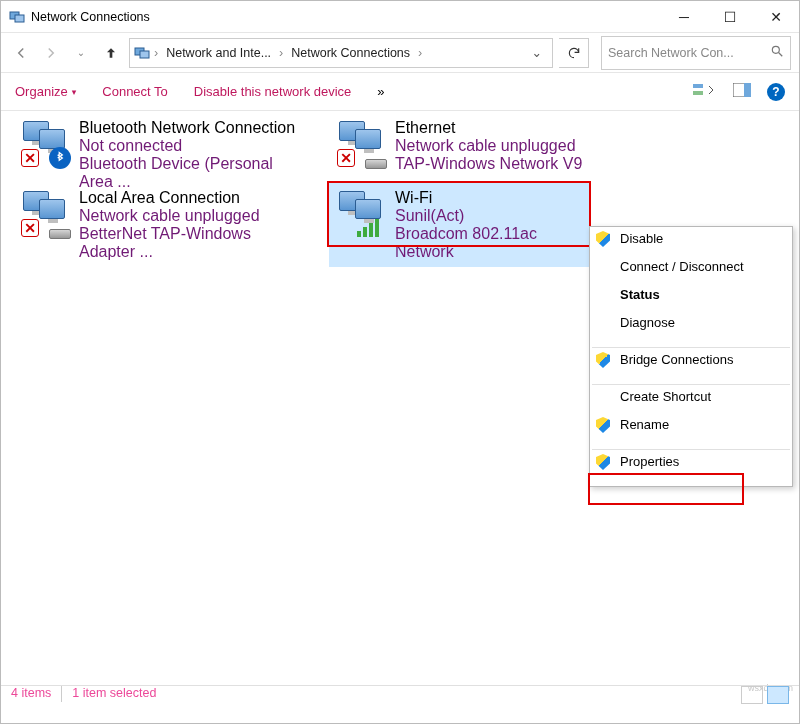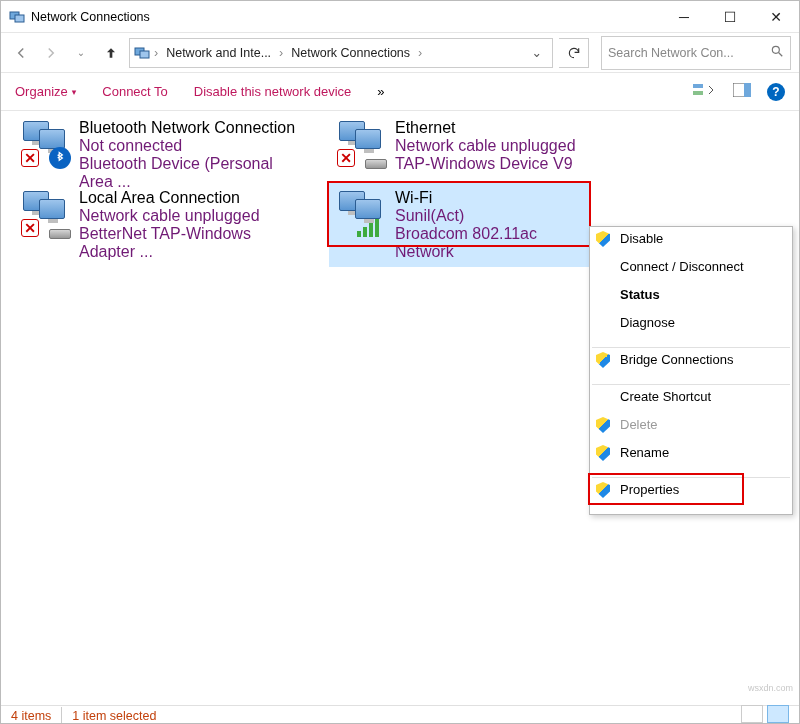--- a/index.html
+++ b/index.html
@@ -58,21 +58,21 @@
   .ctxitem.disabled { color:#9a9a9a; }
   .ctxitem.bold { font-weight:600; }
   .ctxsep { height:1px; background:#e0e0e0; margin:4px 2px; }
   .shield { position:absolute; left:6px; width:14px; height:16px; }
   .shield::before { content:""; position:absolute; inset:0; background:linear-gradient(135deg,#fdd835 50%,#1e88e5 50%); clip-path: polygon(50% 0,100% 18%,100% 60%,50% 100%,0 60%,0 18%); }
   .ctx-highlight { border:2px solid #e00000; position:absolute; left:-2px; width:156px; }
 
   .select-extend { position:absolute; left:588px; top:198px; width:48px; height:64px; background:#cde8ff; }
 
   
-  .statusbar { position:absolute; left:0; right:0; bottom:0; height:18px; border-top:1px solid #e0e0e0; display:flex; align-items:flex-end; font-size:12.5px; color:#c2410c; padding:0 10px; gap:10px;}
+  .statusbar { position:absolute; left:0; right:0; bottom:0; height:38px; border-top:1px solid #e0e0e0; display:flex; align-items:flex-start; font-size:12.5px; color:#ec4899; padding:0 10px; gap:10px;}
   .statusbar .divider { width:1px; height:16px; background:#ccc; }
   .statusbar .viewbtns { margin-left:auto; display:flex; gap:4px; }
   .viewbtn { width:22px; height:18px; border:1px solid #ccc; }
   .viewbtn.active { background:#cde8ff; border-color:#7ab7e8; }
 
   .watermark { position:absolute; right:6px; bottom:30px; font-size:9px; color:#c8c8c8; }
 
   .mini-icon { width:16px; height:16px; }
 </style>
 </head>
@@ -188,21 +188,21 @@
     <div class="item" style="top:2px; left:328px;">
       <div class="icon">
         <div class="mon left"></div>
           <div class="mon right"></div>
         <div class="xbadge">✕</div>
         <div class="cablebadge"></div>
       </div>
       <div class="texts">
         <span class="name">Ethernet</span>
         <span class="sub">Network cable unplugged</span>
-        <span class="sub">TAP-Windows Device V9</span>
+        <span class="sub">TAP-Windows Network V9</span>
       </div>
     </div>
 
     <div class="item" style="top:72px; left:12px;">
       <div class="icon">
         <div class="mon left"></div>
           <div class="mon right"></div>
         <div class="xbadge">✕</div>
         <div class="cablebadge"></div>
       </div>
@@ -244,24 +244,20 @@
     <div class="ctxitem">Connect / Disconnect</div>
     <div class="ctxitem bold">Status</div>
     <div class="ctxitem">Diagnose</div>
     <div class="ctxsep"></div>
     <div class="ctxitem">
         <span class="shield"></span>
         <span>Bridge Connections</span>
       </div>
     <div class="ctxsep"></div>
     <div class="ctxitem">Create Shortcut</div>
-    <div class="ctxitem disabled">
-        <span class="shield"></span>
-        <span>Delete</span>
-      </div>
     <div class="ctxitem">
         <span class="shield"></span>
         <span>Rename</span>
       </div>
     <div class="ctxsep"></div>
     <div class="ctxitem">
         <span class="shield"></span>
         <span>Properties</span>
       </div>
     <div class="ctx-highlight" style="top:246px; height:32px;"></div>

